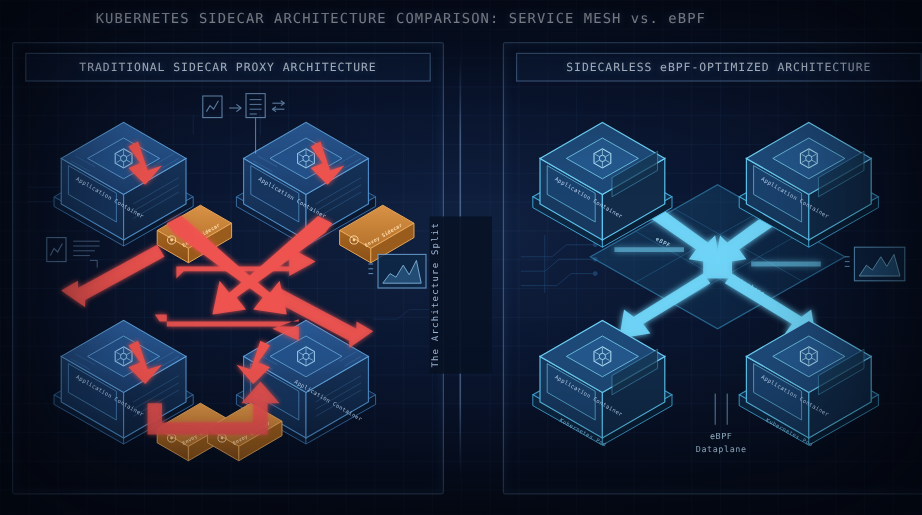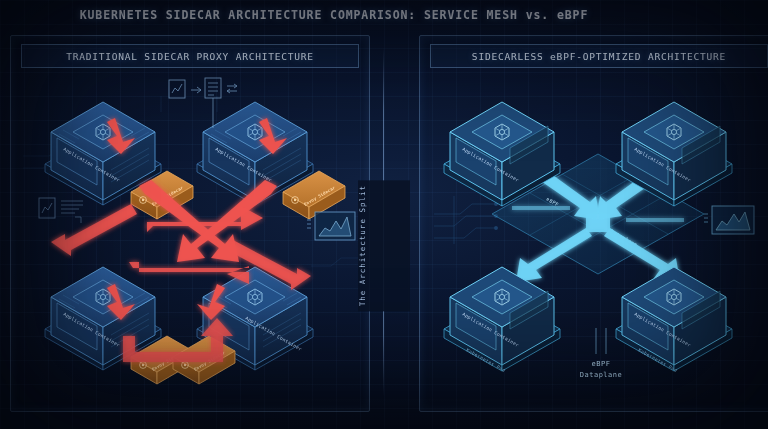--- a/index.html
+++ b/index.html
@@ -17,21 +17,21 @@
       linear-gradient(to bottom, rgba(90,150,220,.055) 1px, transparent 1px);
     background-size:24px 24px;
     pointer-events:none;
   }
   #vignette{
     position:absolute;inset:0;pointer-events:none;
     box-shadow:inset 0 0 110px 30px rgba(2,5,12,.85);
   }
   #title{
     position:absolute;top:8px;left:0;width:668px;text-align:center;
-    color:#e8eef8;font-size:11.5px;letter-spacing:.9px;font-weight:bold;
+    color:#e8eef8;font-size:11.5px;letter-spacing:.9px;font-weight:normal;
     text-shadow:0 0 7px rgba(120,180,255,.45);
   }
   .panel{
     position:absolute;top:35px;height:375px;
     border:1px solid rgba(120,165,215,.42);
     border-radius:2px;
     box-shadow:0 0 10px rgba(60,120,200,.18) inset;
   }
   #panelL{left:10px;width:358px;}
   #panelR{left:419px;width:358px;}

